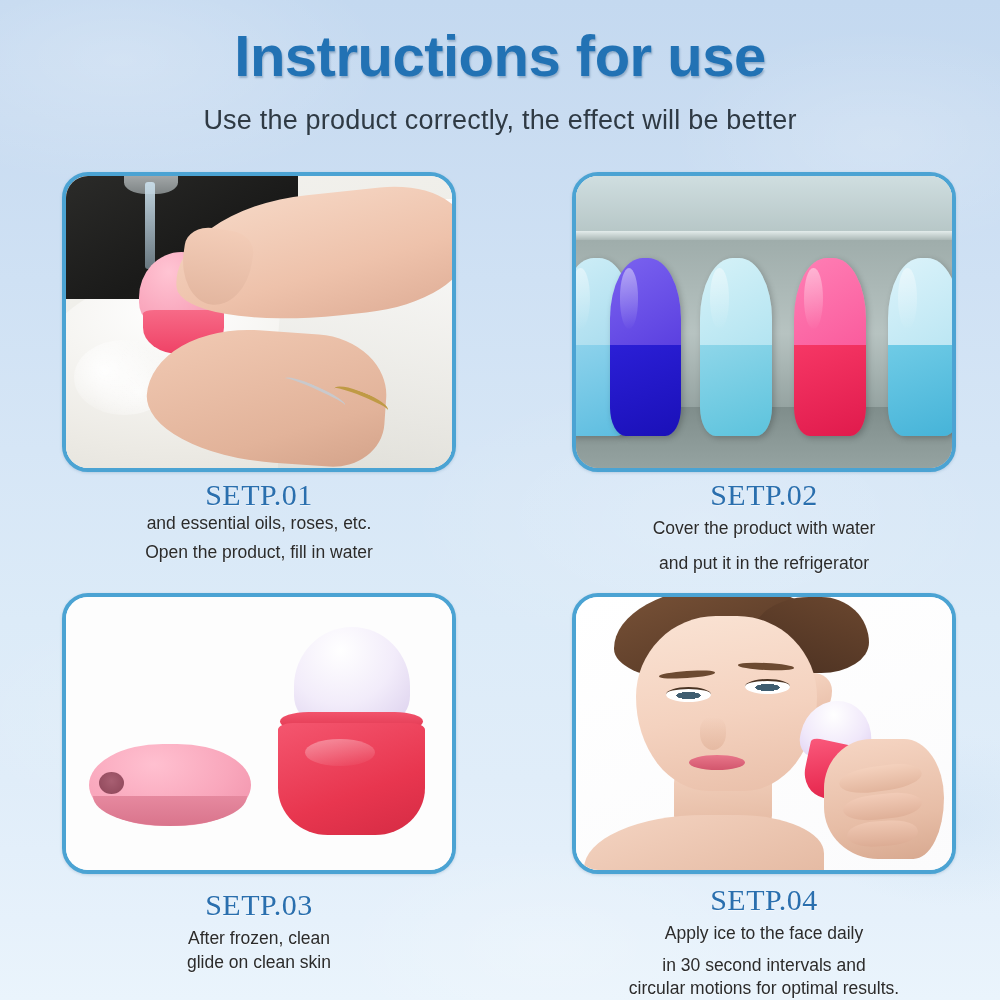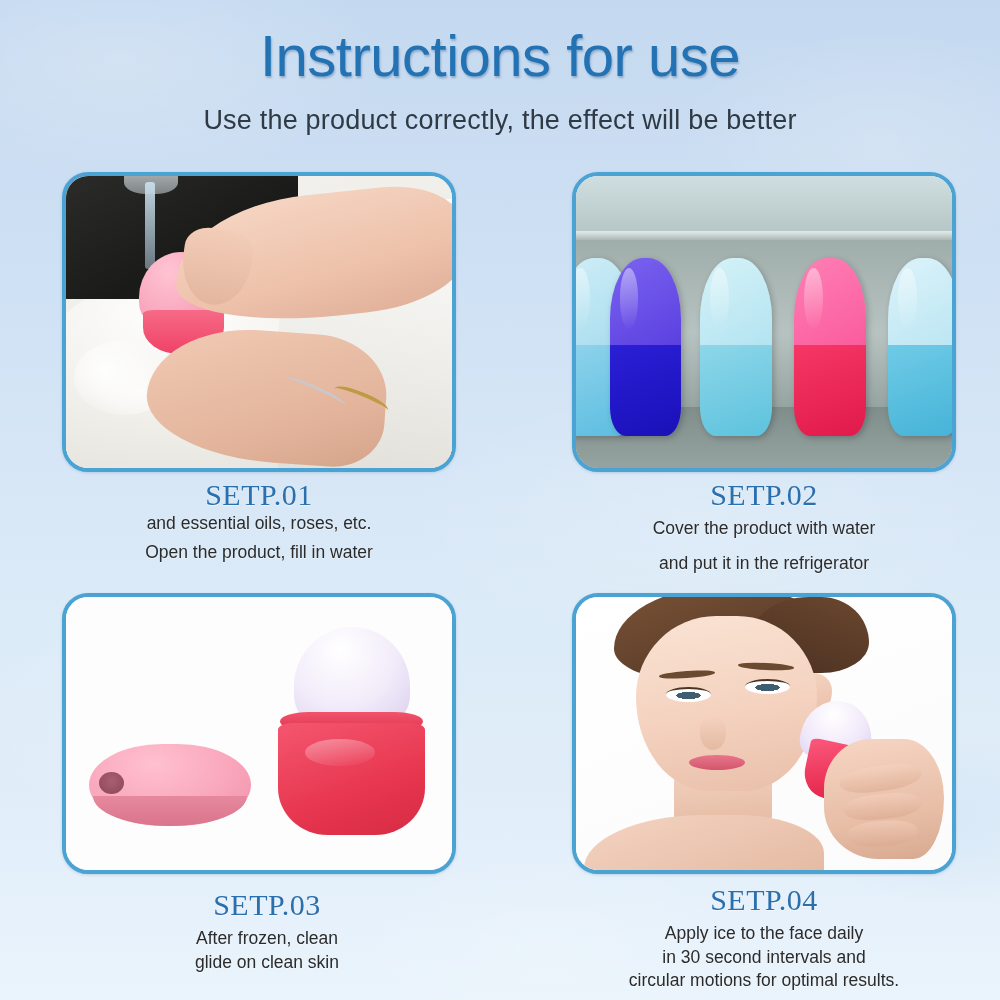--- a/index.html
+++ b/index.html
@@ -20,21 +20,21 @@
       radial-gradient(ellipse 300px 160px at 88% 14%, rgba(255,255,255,.18), rgba(255,255,255,0) 70%),
       radial-gradient(ellipse 420px 200px at 70% 52%, rgba(255,255,255,.16), rgba(255,255,255,0) 72%),
       radial-gradient(ellipse 340px 170px at 20% 72%, rgba(255,255,255,.14), rgba(255,255,255,0) 72%),
       radial-gradient(ellipse 300px 150px at 55% 95%, rgba(255,255,255,.18), rgba(255,255,255,0) 72%),
       radial-gradient(ellipse 200px 120px at 95% 82%, rgba(186,214,238,.25), rgba(255,255,255,0) 72%);
   }
 
   .header { position:absolute; left:0; right:0; top:0; text-align:center; }
   .title {
     margin-top:22px;
-    font-size:58px; font-weight:normal; letter-spacing:-0.5px;
+    font-size:58px; font-weight:bold; letter-spacing:-0.5px;
     color:#2272b4;
     text-shadow:1px 2px 2px rgba(60,100,140,.38);
   }
   .subtitle {
     margin-top:16px;
     font-size:27px; color:#2f3a44; letter-spacing:.2px;
   }
 
   .panel { position:absolute; }
   .frame {
@@ -288,21 +288,21 @@
       <div class="p3-lid"></div>
       <div class="p3-lid-bot"></div>
       <div class="p3-hole"></div>
       <div class="p3-ice"></div>
       <div class="p3-collar"></div>
       <div class="p3-body"></div>
       <div class="p3-gloss"></div>
     </div>
   </div>
 </div>
-<div class="caption" style="left:70px; top:888px; width:394px;">
+<div class="caption" style="left:62px; top:888px; width:394px;">
   <div class="step-label">SETP.03</div>
   <div class="step-text">After frozen, clean</div>
   <div class="step-text" style="margin-top:0">glide on clean skin</div>
 </div>
 
 <div class="panel" style="left:572px; top:593px; width:384px; height:281px;">
   <div class="frame">
     <div class="photo">
       <div class="p4-bg"></div>
       <div class="p4-hair"></div>
@@ -322,15 +322,15 @@
       <div class="p4-hand"></div>
       <div class="p4-finger1"></div>
       <div class="p4-finger2"></div>
       <div class="p4-finger3"></div>
     </div>
   </div>
 </div>
 <div class="caption" style="left:572px; top:883px; width:384px;">
   <div class="step-label">SETP.04</div>
   <div class="step-text">Apply ice to the face daily</div>
-  <div class="step-text" style="margin-top:0">in 30 second intervals and</div>
+  <div class="step-text" style="margin-top:8px">in 30 second intervals and</div>
   <div class="step-text" style="margin-top:0">circular motions for optimal results.</div>
 </div>
 
 </body></html>

